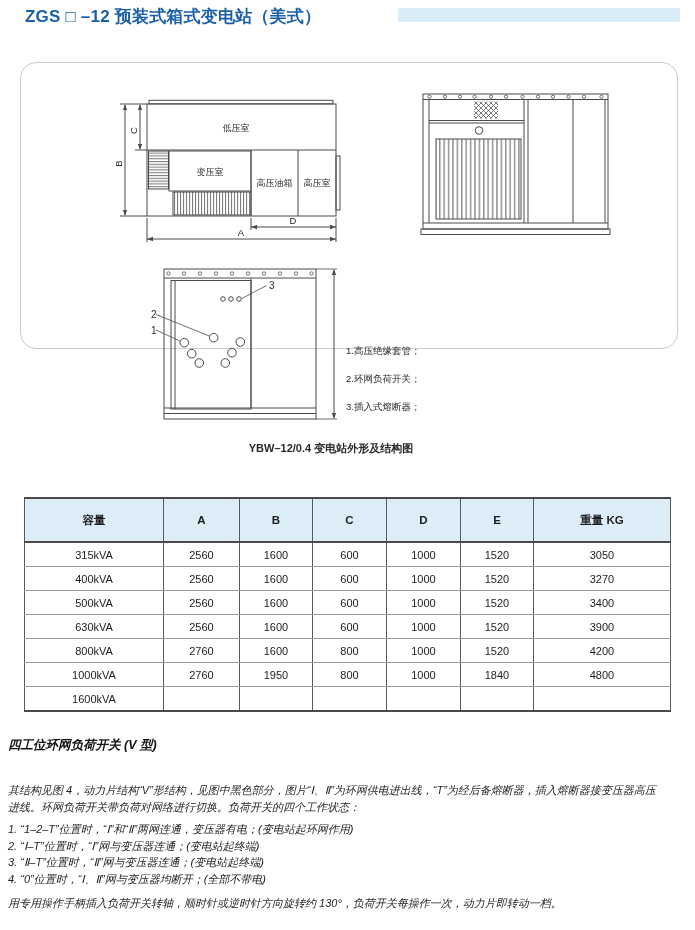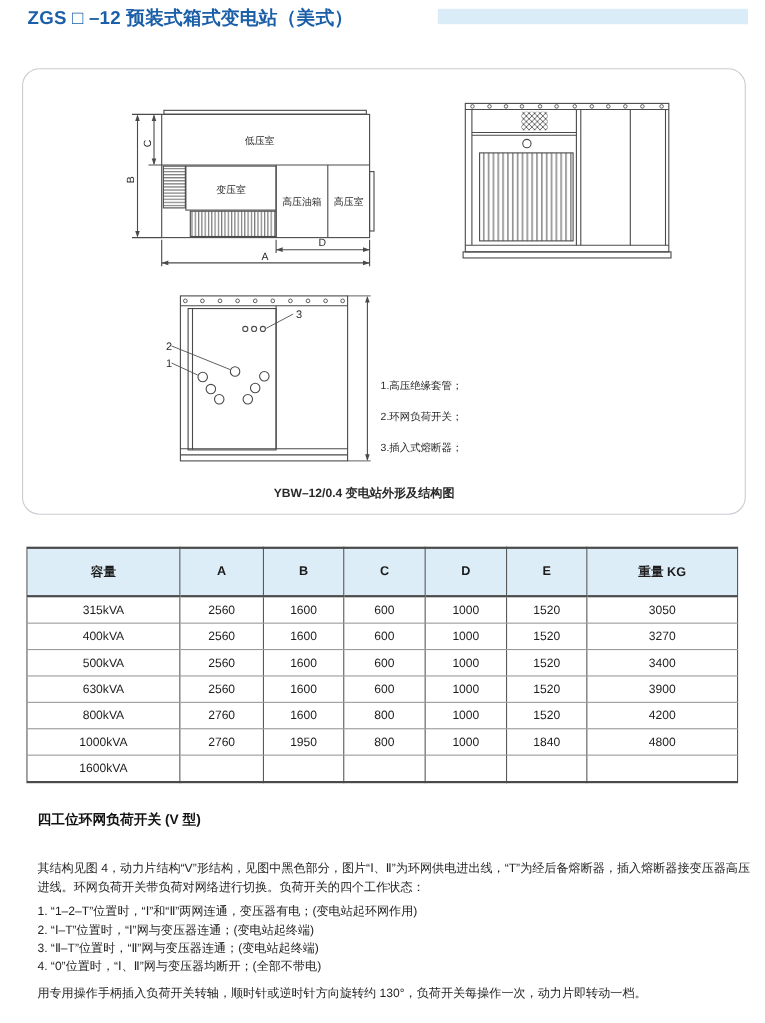--- a/index.html
+++ b/index.html
@@ -11,21 +11,21 @@
   .page-title {
     position:absolute; left:25px; top:5px;
     font-size:17px; font-weight:bold; color:#1b5fa8; letter-spacing:0.2px;
   }
   .accent-bar {
     position:absolute; left:398px; top:8px; width:282px; height:14px;
     background:#d9ecf8;
   }
   
   .figure-panel {
-    position:absolute; left:20px; top:62px; width:658px; height:406px;
+    position:absolute; left:20px; top:62px; width:658px; height:287px;
     border:1px solid #c9cdd1; border-radius:16px; background:#ffffff; box-sizing:border-box;
   }
   .figure-panel svg { display:block; }
   svg text { fill:#2a2a2a; }
   
   .spec-table-wrap { position:absolute; left:24px; top:497px; }
   table.spec {
     border-collapse:collapse; table-layout:fixed; width:646px;
     font-size:11px; color:#1c1c1c;
     border-top:2px solid #4a4a4a; border-bottom:2px solid #4a4a4a;
@@ -35,21 +35,21 @@
     background:#ddedf7; height:40px; font-weight:bold; font-size:11.5px;
     border-left:1px solid #5a5a5a; border-right:1px solid #5a5a5a;
     border-bottom:2px solid #4a4a4a; text-align:center;
   }
   table.spec td {
     height:21px; text-align:center;
     border-left:1px solid #5a5a5a; border-right:1px solid #5a5a5a;
     border-bottom:1px solid #9a9a9a;
   }
   
-  .switch-section { position:absolute; left:34px; top:737px; width:658px; }
+  .switch-section { position:absolute; left:8px; top:737px; width:658px;font-style:italic; }
   .switch-heading { font-size:12.5px; font-weight:bold; color:#111; }
   .switch-intro   { margin-top:28px; font-size:11px; line-height:17px; }
   .switch-items   { margin-top:5px; }
   .switch-items div { font-size:11px; line-height:16.5px; }
   .switch-footer  { margin-top:8px; font-size:11px; line-height:17px; }
 </style>
 </head>
 <body>
 
 <div class="page-title">ZGS □ –12 预装式箱式变电站（美式）</div>

